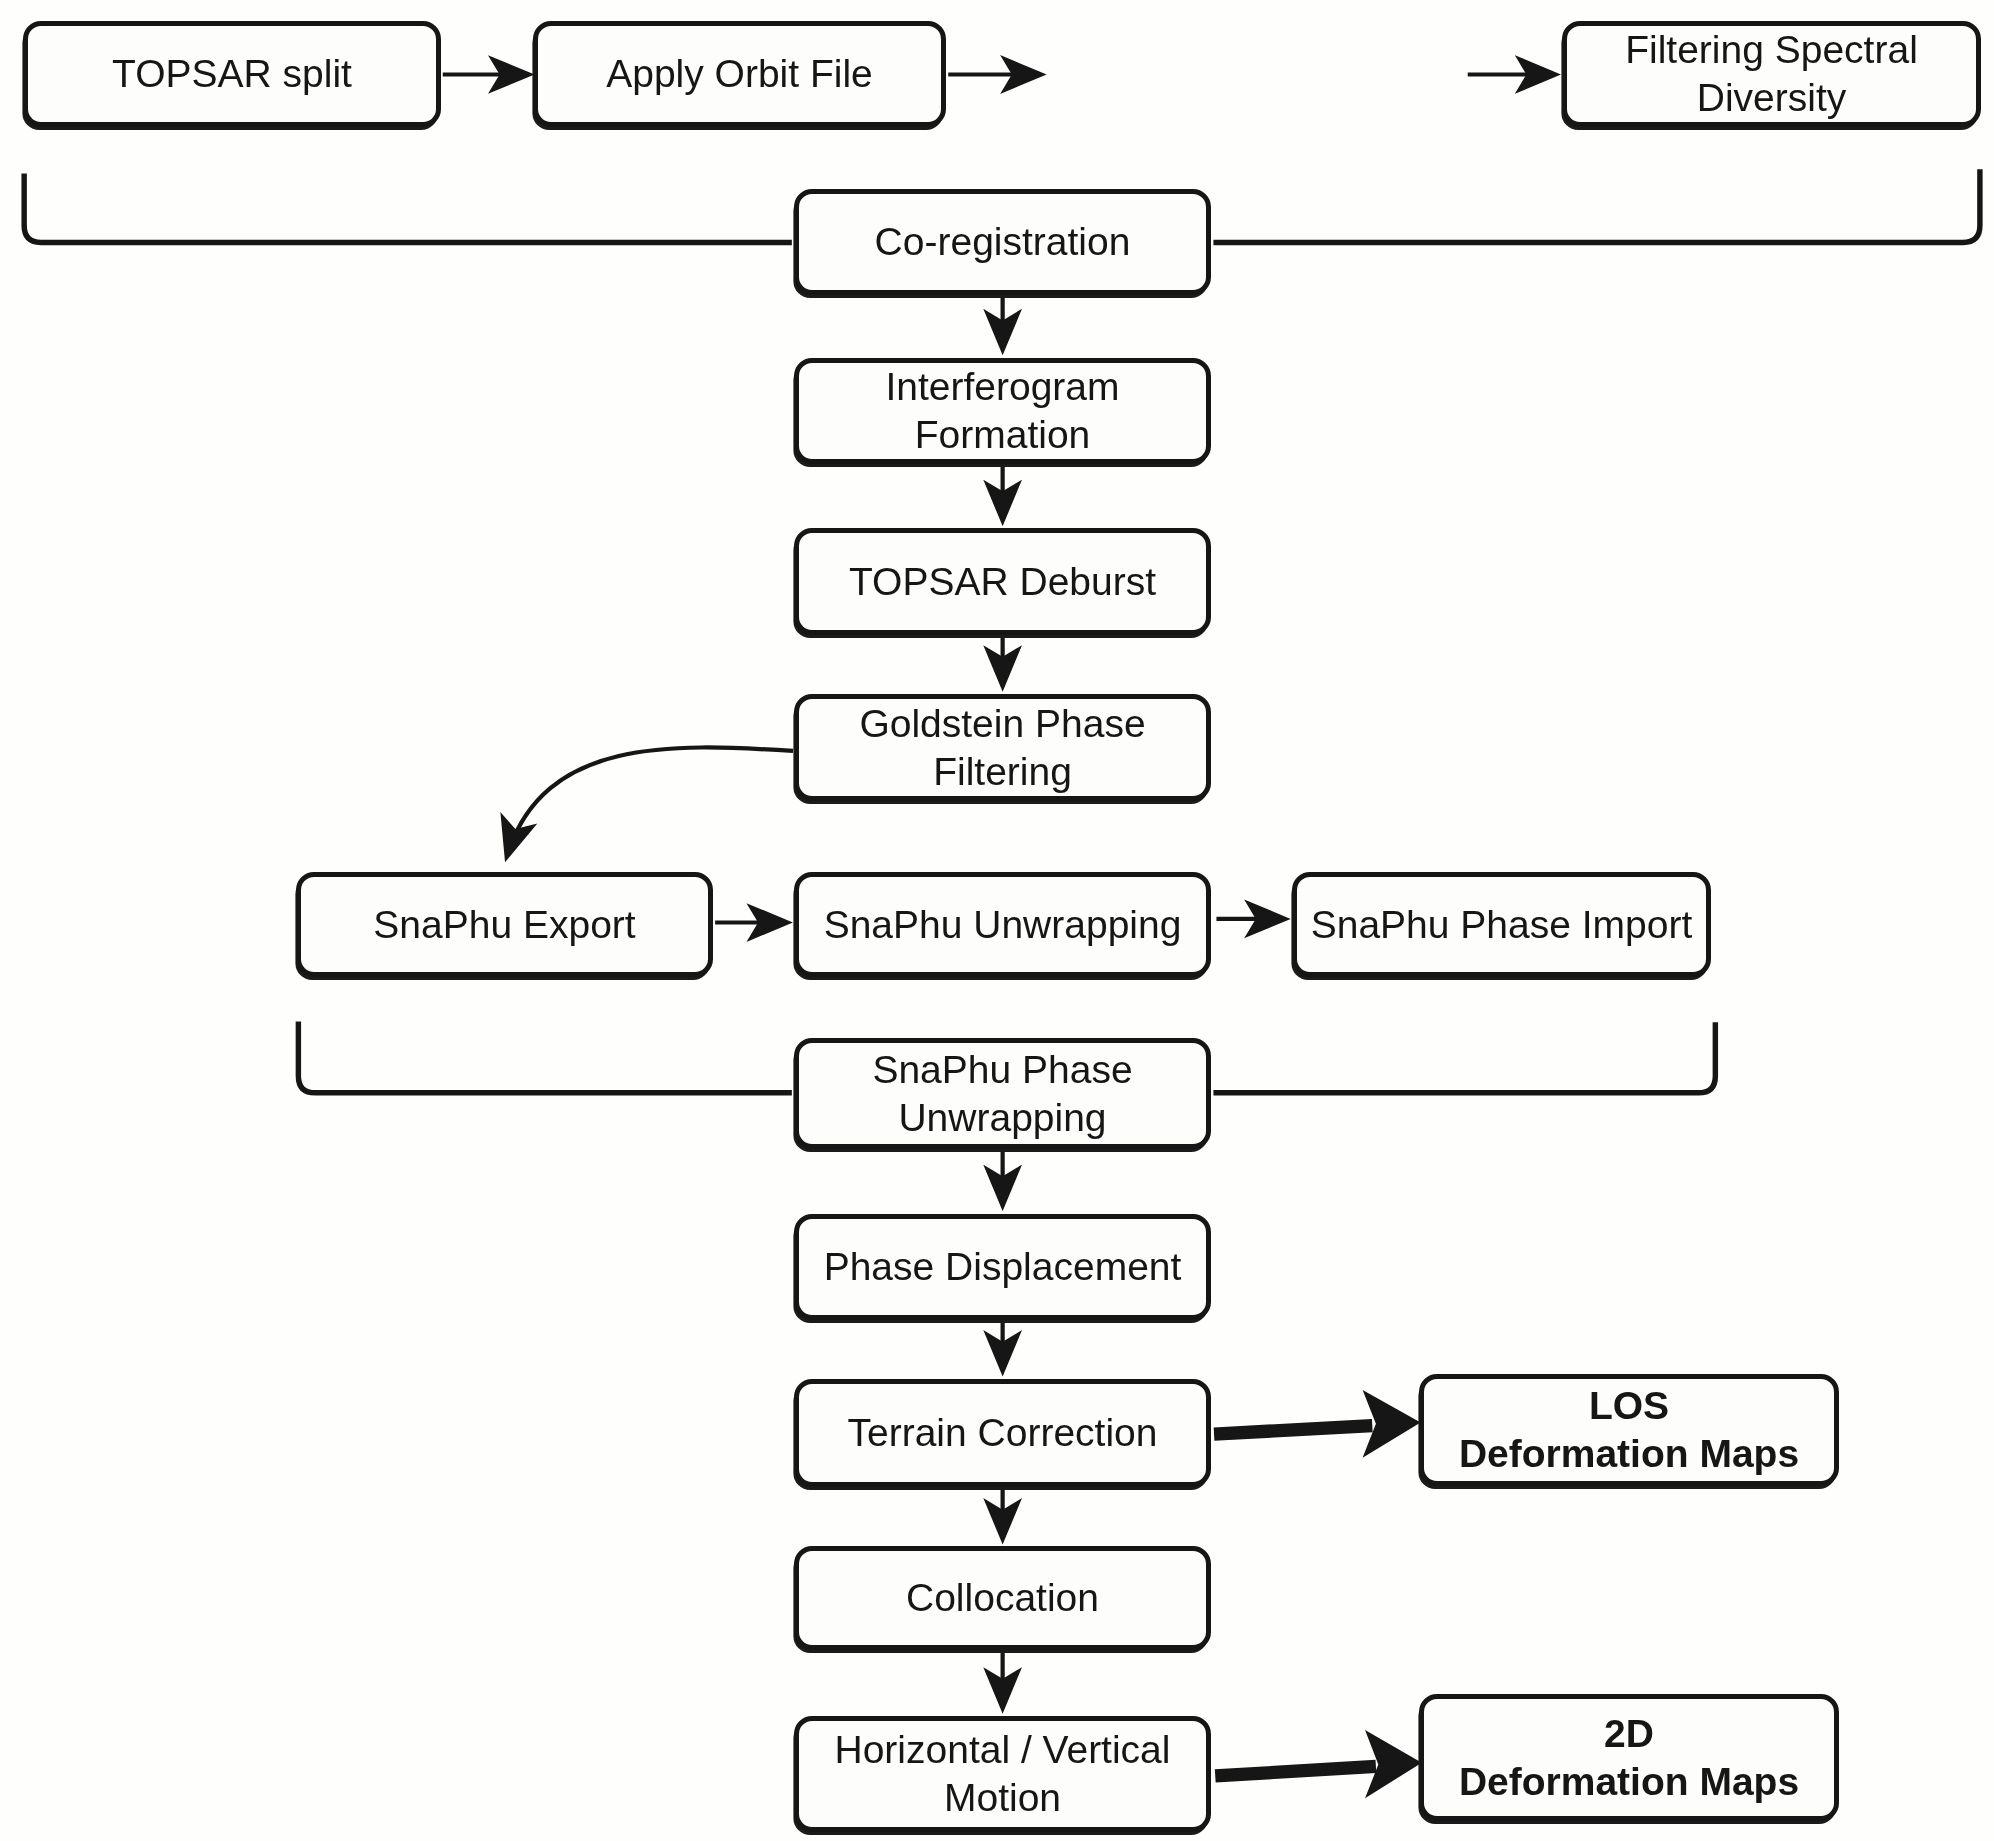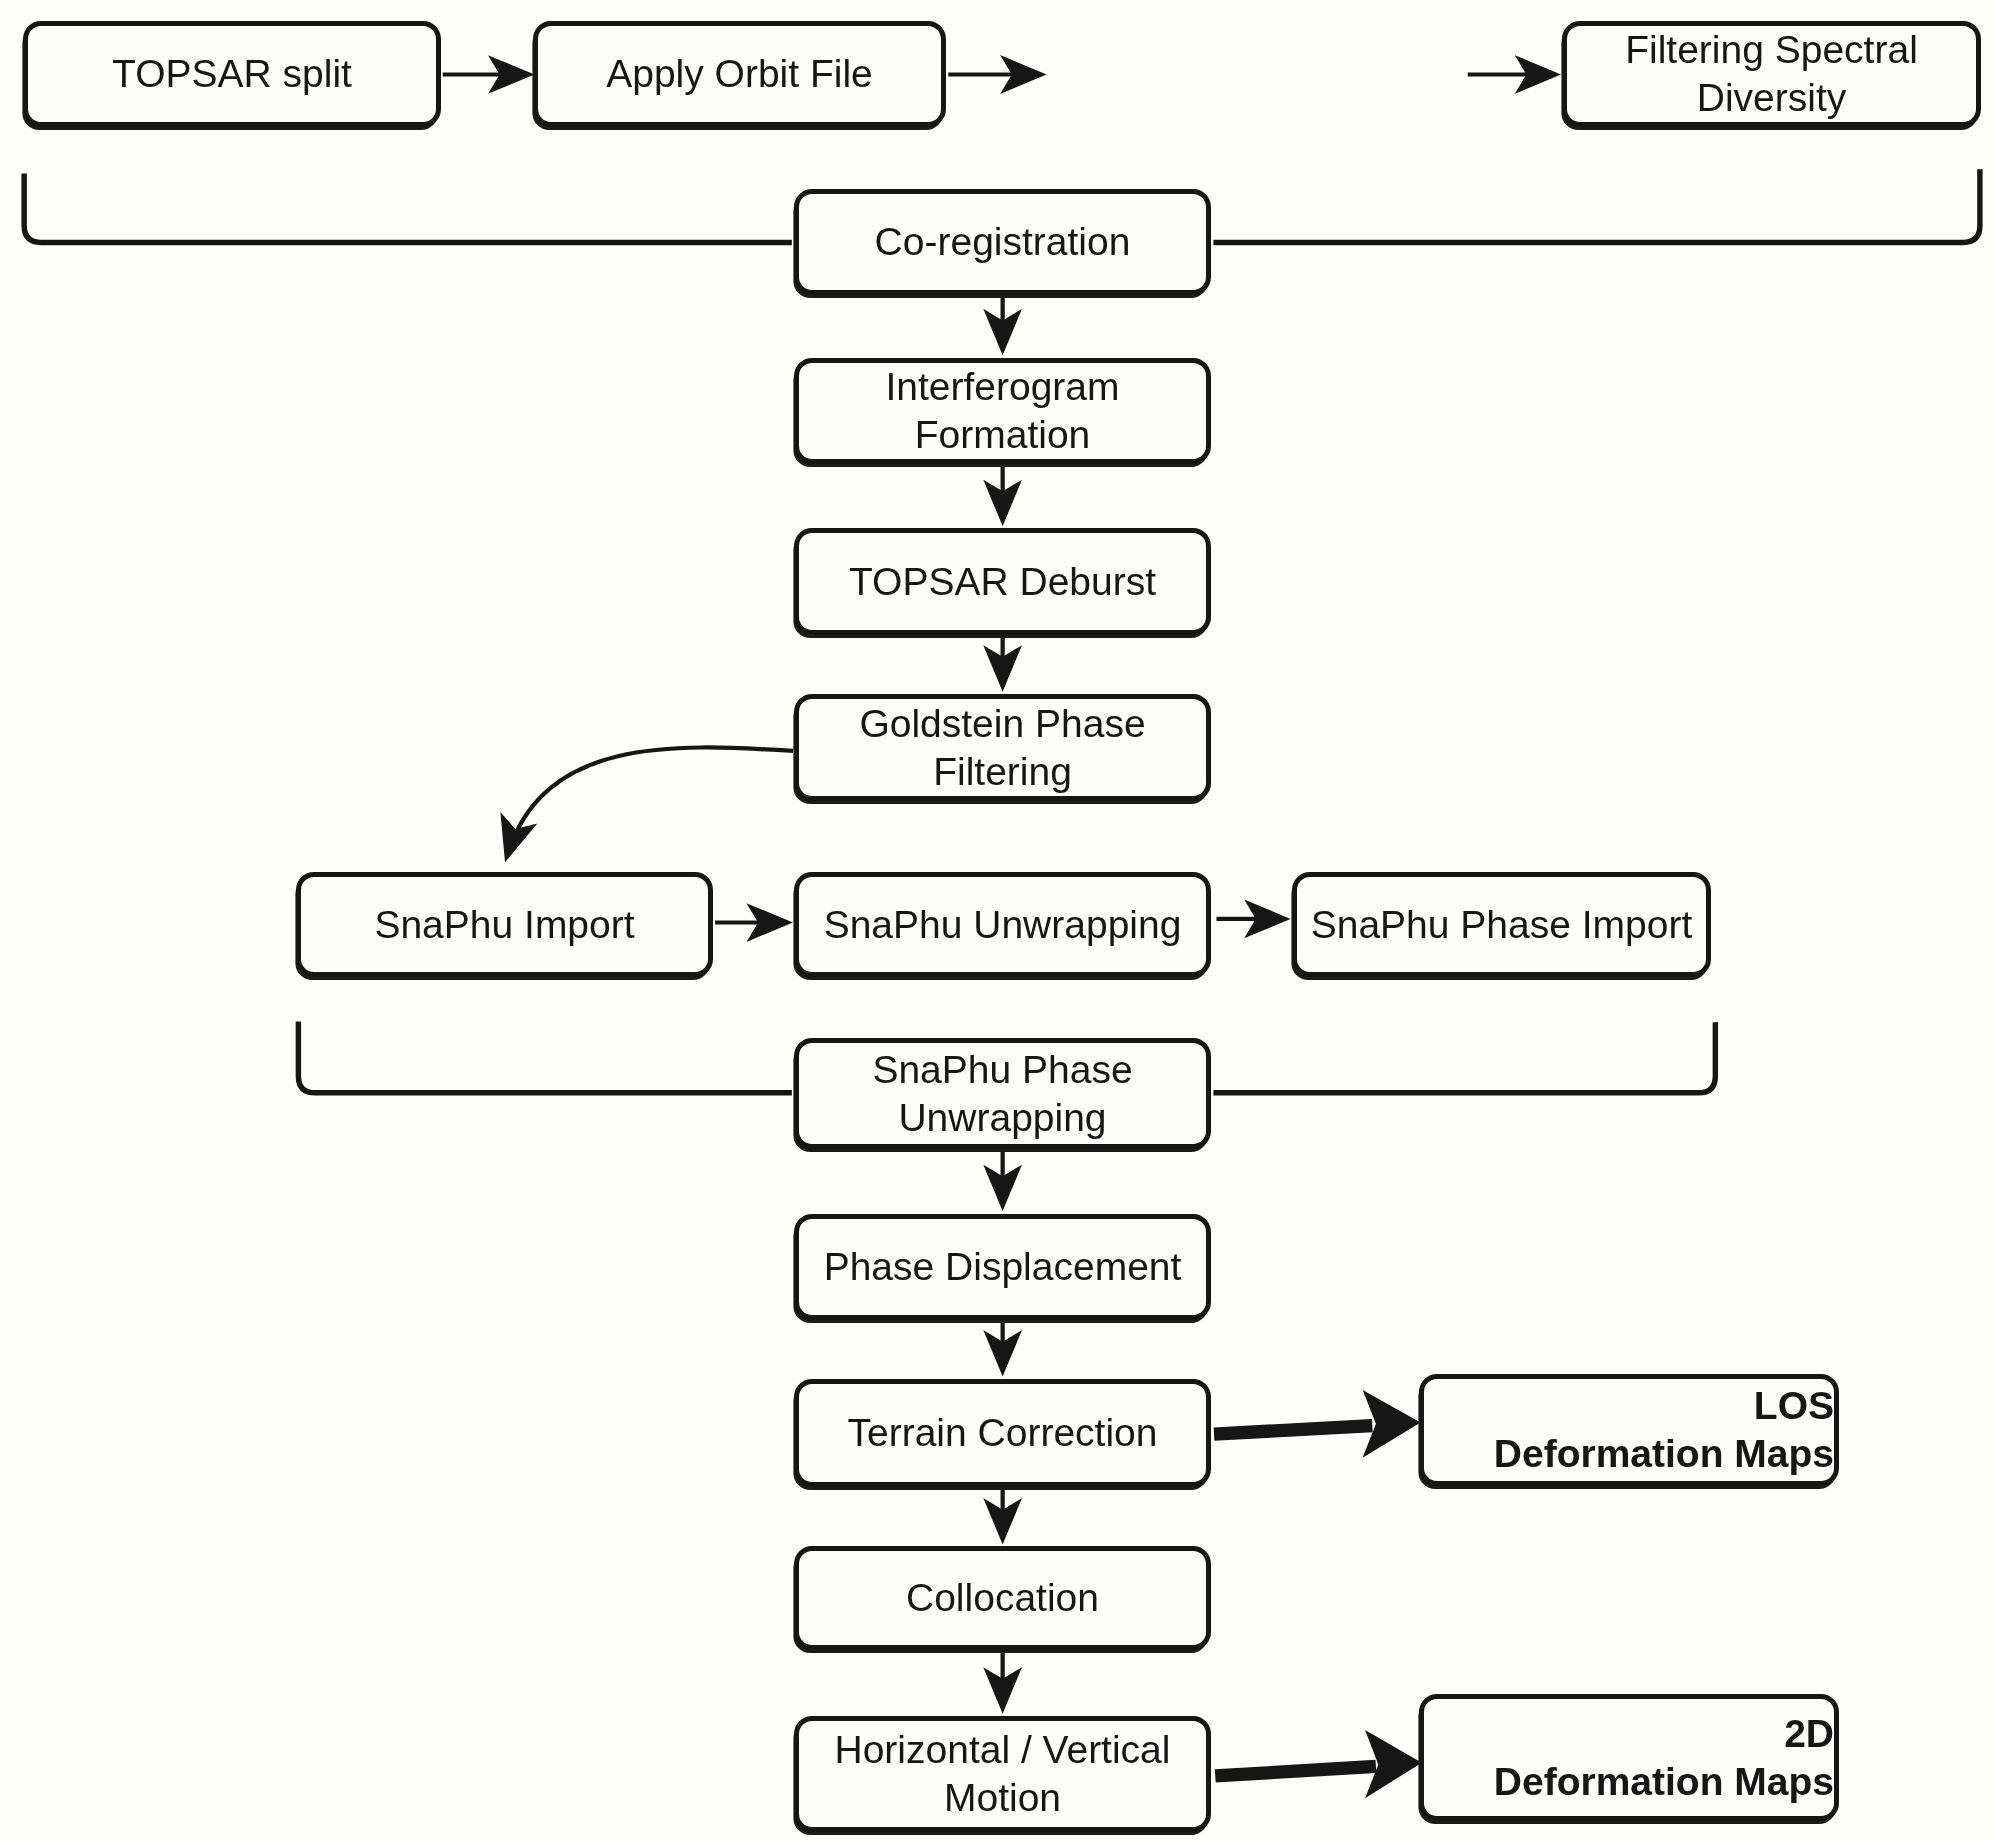--- a/index.html
+++ b/index.html
@@ -20,21 +20,21 @@
     background:#fdfdfb;
     border:5.4px solid #161616;
     border-radius:18px;
     box-shadow:-1.8px 4.2px 0 -1.2px #1b1b1b;
     color:#161616;
     font-size:39px;
     line-height:1.22;
     text-align:center;
     white-space:nowrap;
   }
-  .node.bold{font-weight:bold;align-items:flex-end;}
+  .node.bold{font-weight:bold;}
   .node .line{display:block;}
 </style>
 </head>
 <body>
 
 <div class="canvas">
 
   <svg class="wires" viewBox="0 0 3303 3049" xmlns="http://www.w3.org/2000/svg">
     <defs>
       <marker id="ah" viewBox="0 0 12 10" refX="10" refY="5" markerWidth="11" markerHeight="9.5" orient="auto" markerUnits="strokeWidth">
@@ -95,21 +95,21 @@
   </div>
   <div class="node" style="left:794px;top:528px;width:417px;height:107px">
     <span class="line">TOPSAR Deburst</span>
   </div>
   <div class="node" style="left:794px;top:694px;width:417px;height:107px">
     <span class="line">Goldstein Phase</span>
     <span class="line">Filtering</span>
   </div>
 
   <div class="node" style="left:296px;top:872px;width:417px;height:105px">
-    <span class="line">SnaPhu Import</span>
+    <span class="line">SnaPhu Export</span>
   </div>
   <div class="node" style="left:1292px;top:872px;width:419px;height:105px">
     <span class="line">SnaPhu Phase Import</span>
   </div>
   <div class="node" style="left:794px;top:872px;width:417px;height:105px">
     <span class="line">SnaPhu Unwrapping</span>
   </div>
 
   <div class="node" style="left:794px;top:1038px;width:417px;height:111px">
     <span class="line">SnaPhu Phase</span>

